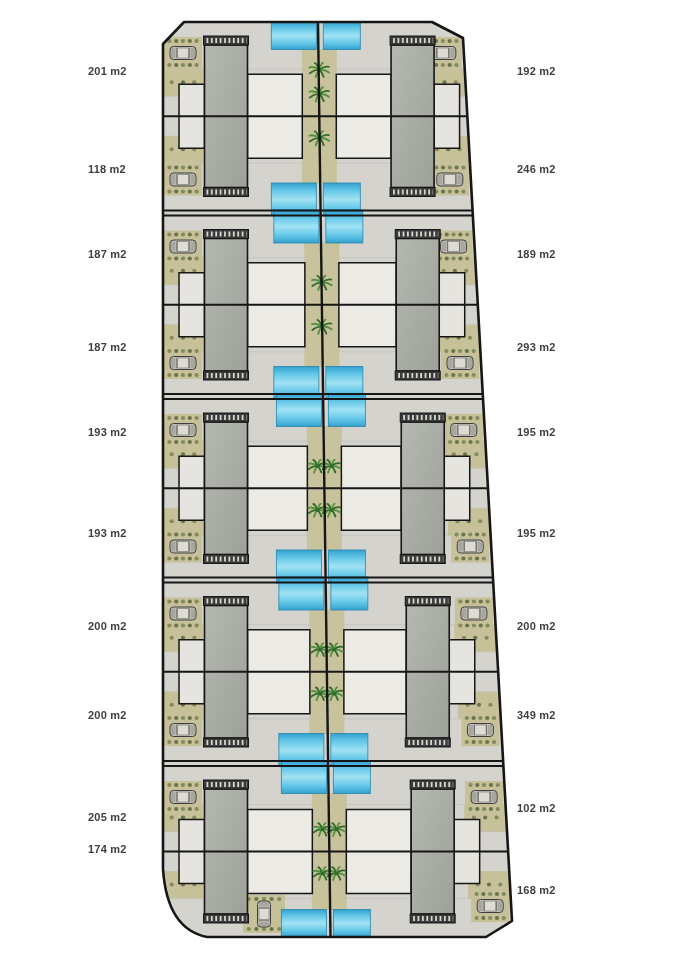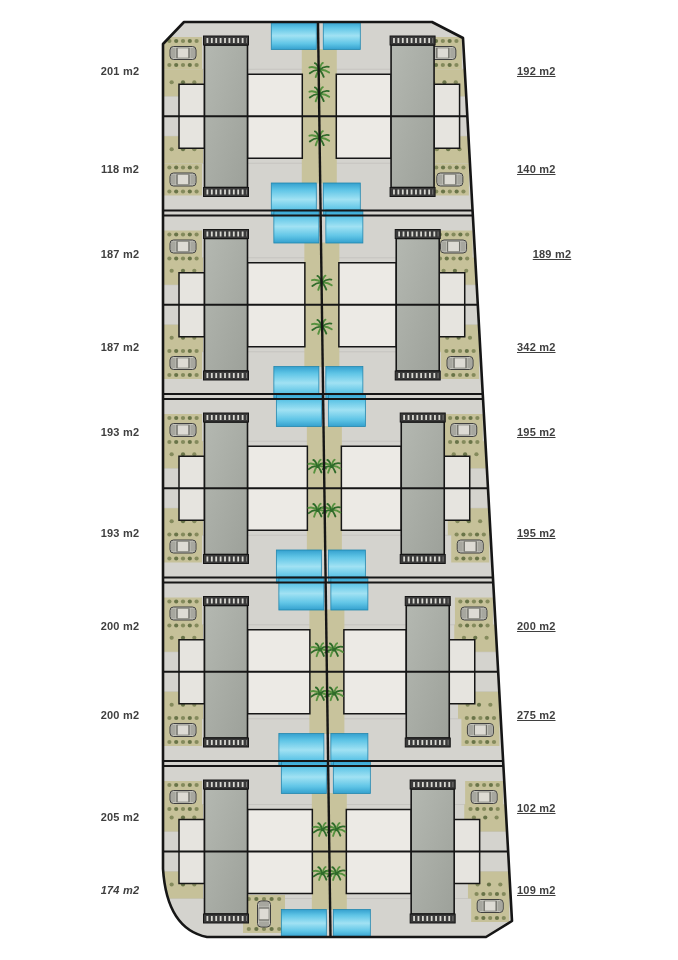--- a/index.html
+++ b/index.html
@@ -5,22 +5,22 @@
   html,body{margin:0;padding:0;background:#ffffff;}
   .canvas{
     position:relative;width:678px;height:960px;background:#ffffff;overflow:hidden;
     font-family:"Liberation Sans", sans-serif;
   }
   #plan{position:absolute;left:0;top:0;}
   .area-label{
     position:absolute;font-size:11px;font-weight:bold;color:#3f3f3f;
     line-height:14px;letter-spacing:0.2px;white-space:nowrap;
   }
-  .area-label.left{left:88px;width:64px;text-align:center;}
-  .area-label.right{left:517px;width:70px;text-align:left;text-decoration:underline;}
+  .area-label.left{left:88px;width:64px;text-align:left;}
+  .area-label.right{left:517px;width:70px;text-align:left;}
 </style>
 </head>
 <body>
 
 <div class="canvas">
   <svg id="plan" width="678" height="960" viewBox="0 0 678 960">
       <defs>
         <clipPath id="siteClip">
           <path d="M 163 44 L 184 22 L 432 22 L 463 38 L 512 921 L 486 937 L 207 937 Q 167 929 163 869 L 163 44 Z"></path>
         </clipPath>
@@ -884,31 +884,31 @@
         <line x1="150" y1="761" x2="528" y2="761" stroke="#161616" stroke-width="2.2"></line>
         <line x1="150" y1="766" x2="528" y2="766" stroke="#161616" stroke-width="2.2"></line>
         <line x1="318" y1="22" x2="330.5" y2="937" stroke="#161616" stroke-width="2.4"></line>
       </g>
       <path d="M 163 44 L 184 22 L 432 22 L 463 38 L 512 921 L 486 937 L 207 937 Q 167 929 163 869 L 163 44 Z" fill="none" stroke="#161616" stroke-width="2.6" stroke-linejoin="round"></path>
     </svg>
   <div id="labels">
       <div class="area-label left" style="top: 64px;">201 m2</div>
       <div class="area-label right" style="top: 64px;">192 m2</div>
       <div class="area-label left" style="top: 162px;">118 m2</div>
-      <div class="area-label right" style="top: 162px;">140 m2</div>
+      <div class="area-label right" style="top: 162px;">246 m2</div>
       <div class="area-label left" style="top: 247px;">187 m2</div>
-      <div class="area-label right" style="top: 247px; text-align: center;">189 m2</div>
+      <div class="area-label right" style="top: 247px;">189 m2</div>
       <div class="area-label left" style="top: 340px;">187 m2</div>
-      <div class="area-label right" style="top: 340px;">342 m2</div>
+      <div class="area-label right" style="top: 340px;">293 m2</div>
       <div class="area-label left" style="top: 425px;">193 m2</div>
       <div class="area-label right" style="top: 425px;">195 m2</div>
       <div class="area-label left" style="top: 526px;">193 m2</div>
       <div class="area-label right" style="top: 526px;">195 m2</div>
       <div class="area-label left" style="top: 619px;">200 m2</div>
       <div class="area-label right" style="top: 619px;">200 m2</div>
       <div class="area-label left" style="top: 708px;">200 m2</div>
-      <div class="area-label right" style="top: 708px;">275 m2</div>
+      <div class="area-label right" style="top: 708px;">349 m2</div>
       <div class="area-label left" style="top: 810px;">205 m2</div>
       <div class="area-label right" style="top: 801px;">102 m2</div>
-      <div class="area-label left" style="top: 883px; font-style: italic;">174 m2</div>
-      <div class="area-label right" style="top: 883px;">109 m2</div>
+      <div class="area-label left" style="top: 842px;">174 m2</div>
+      <div class="area-label right" style="top: 883px;">168 m2</div>
     </div>
 </div>
 
 </body></html>

